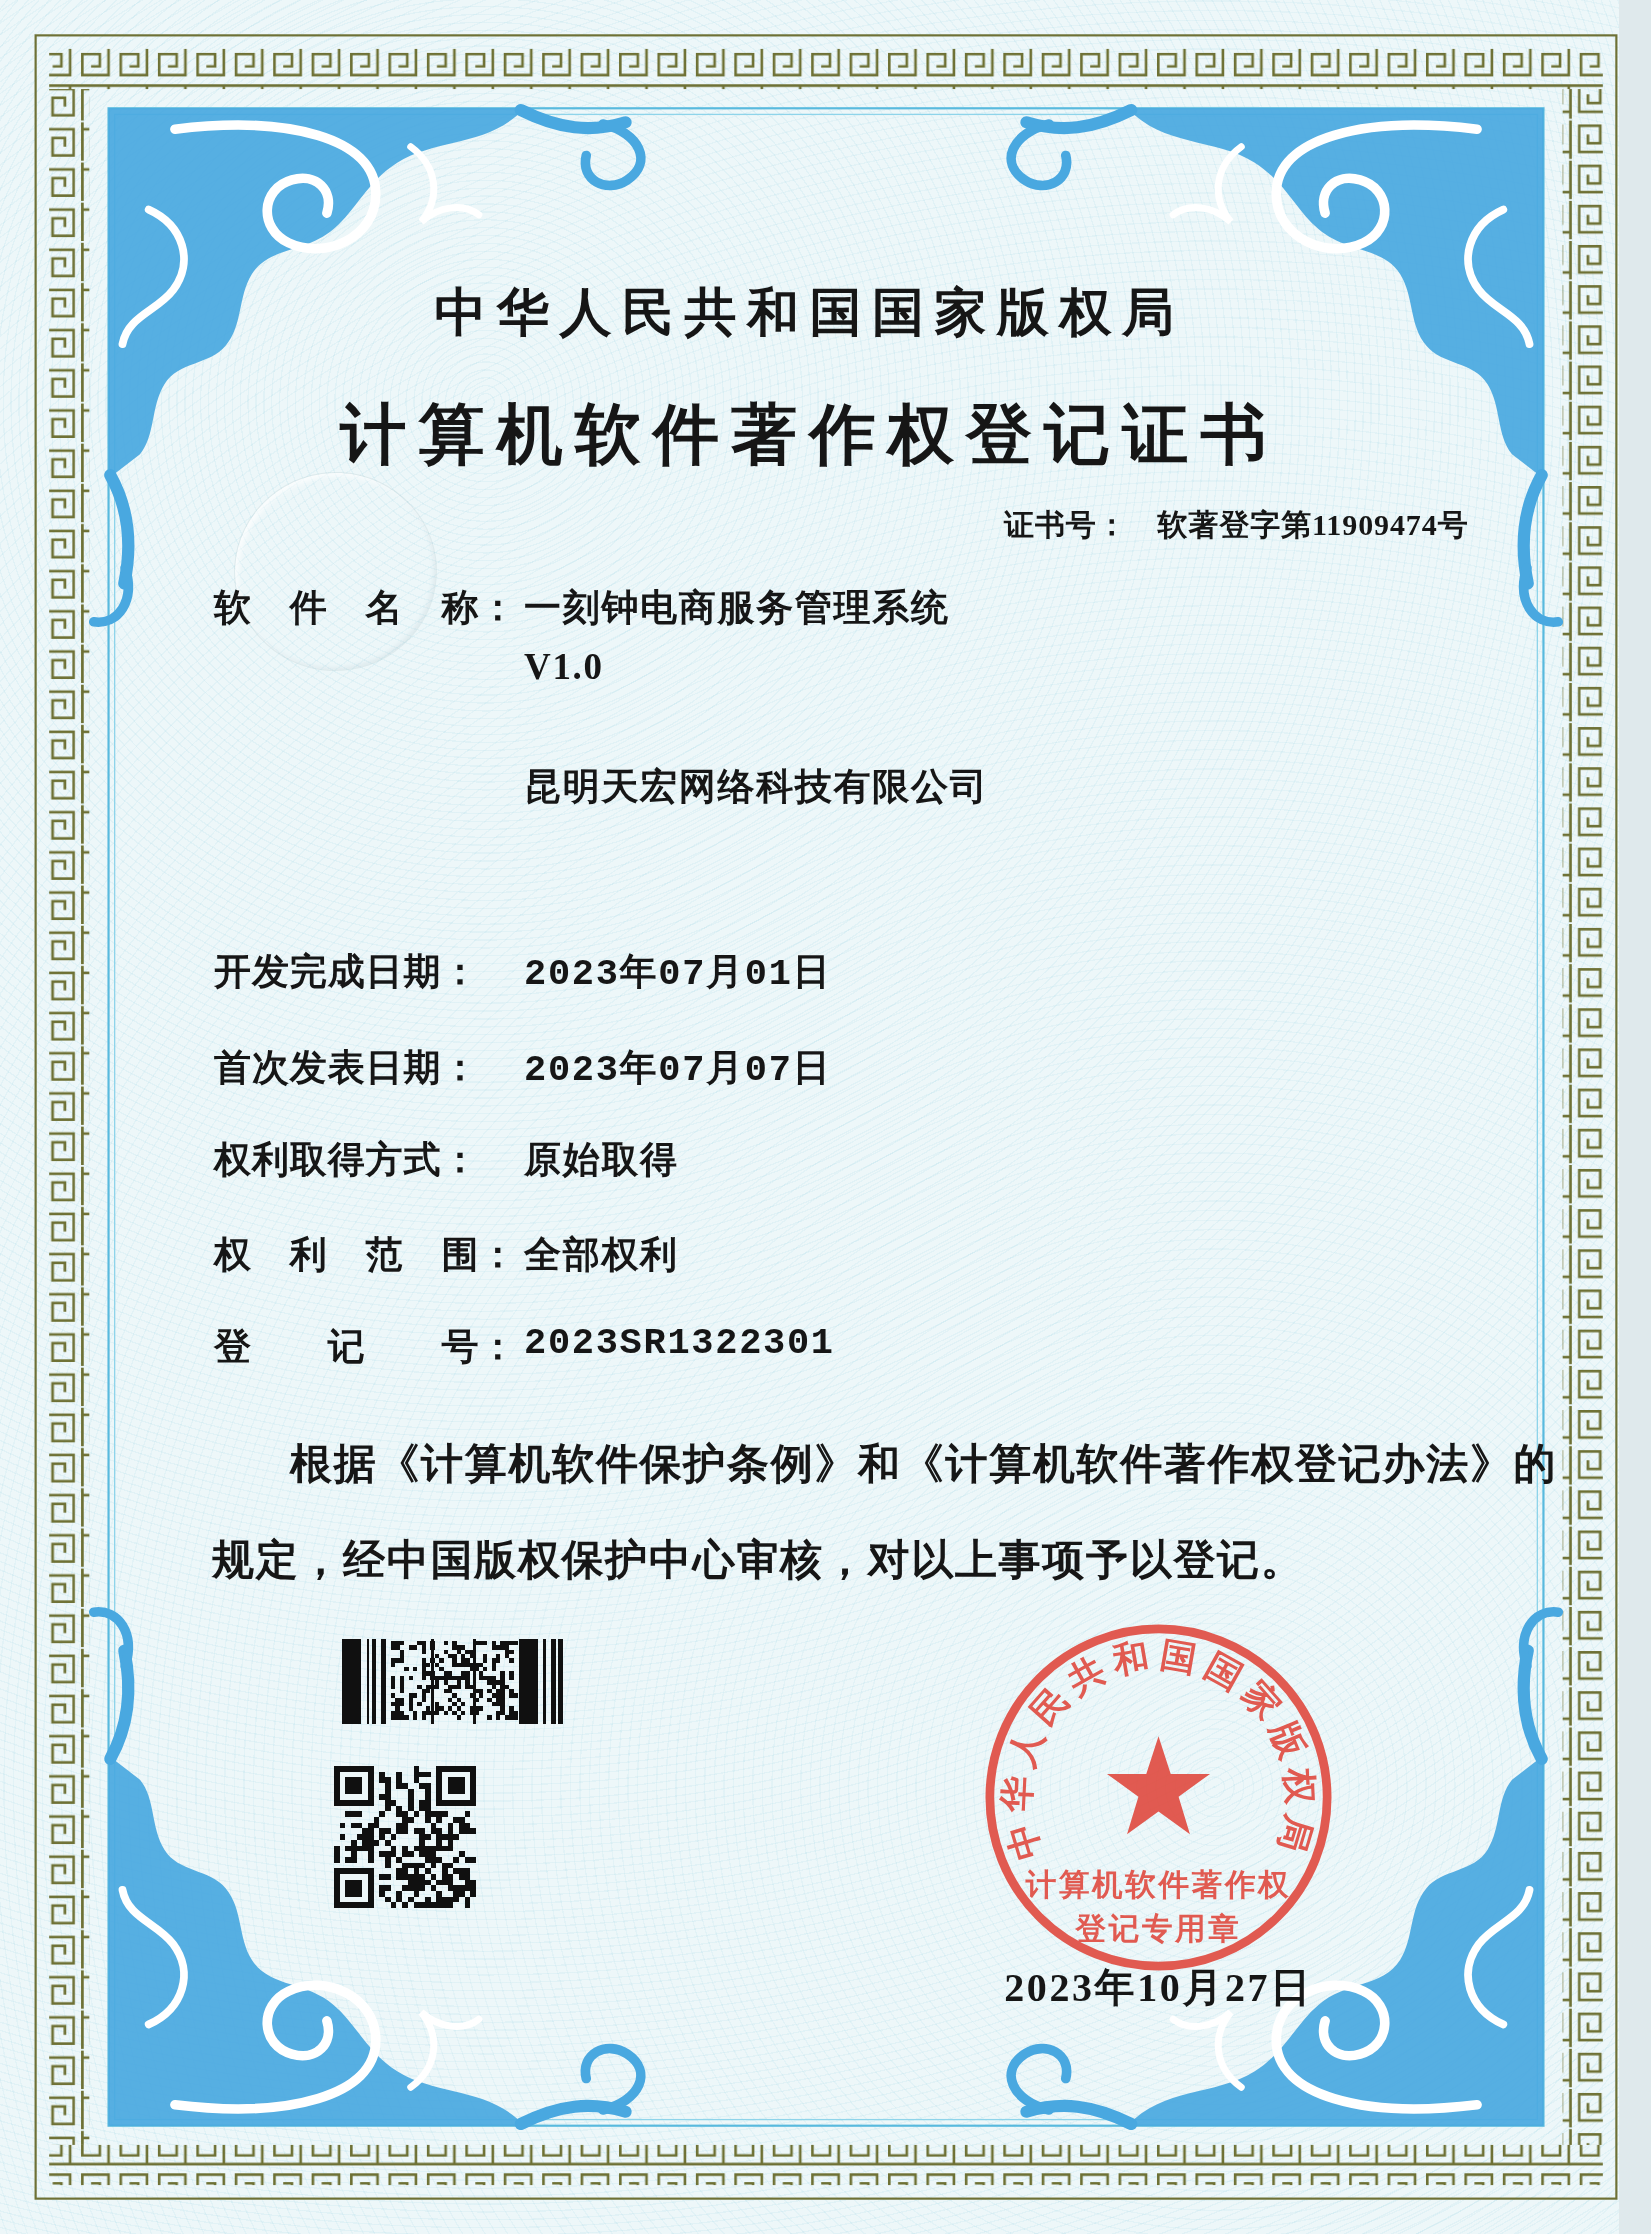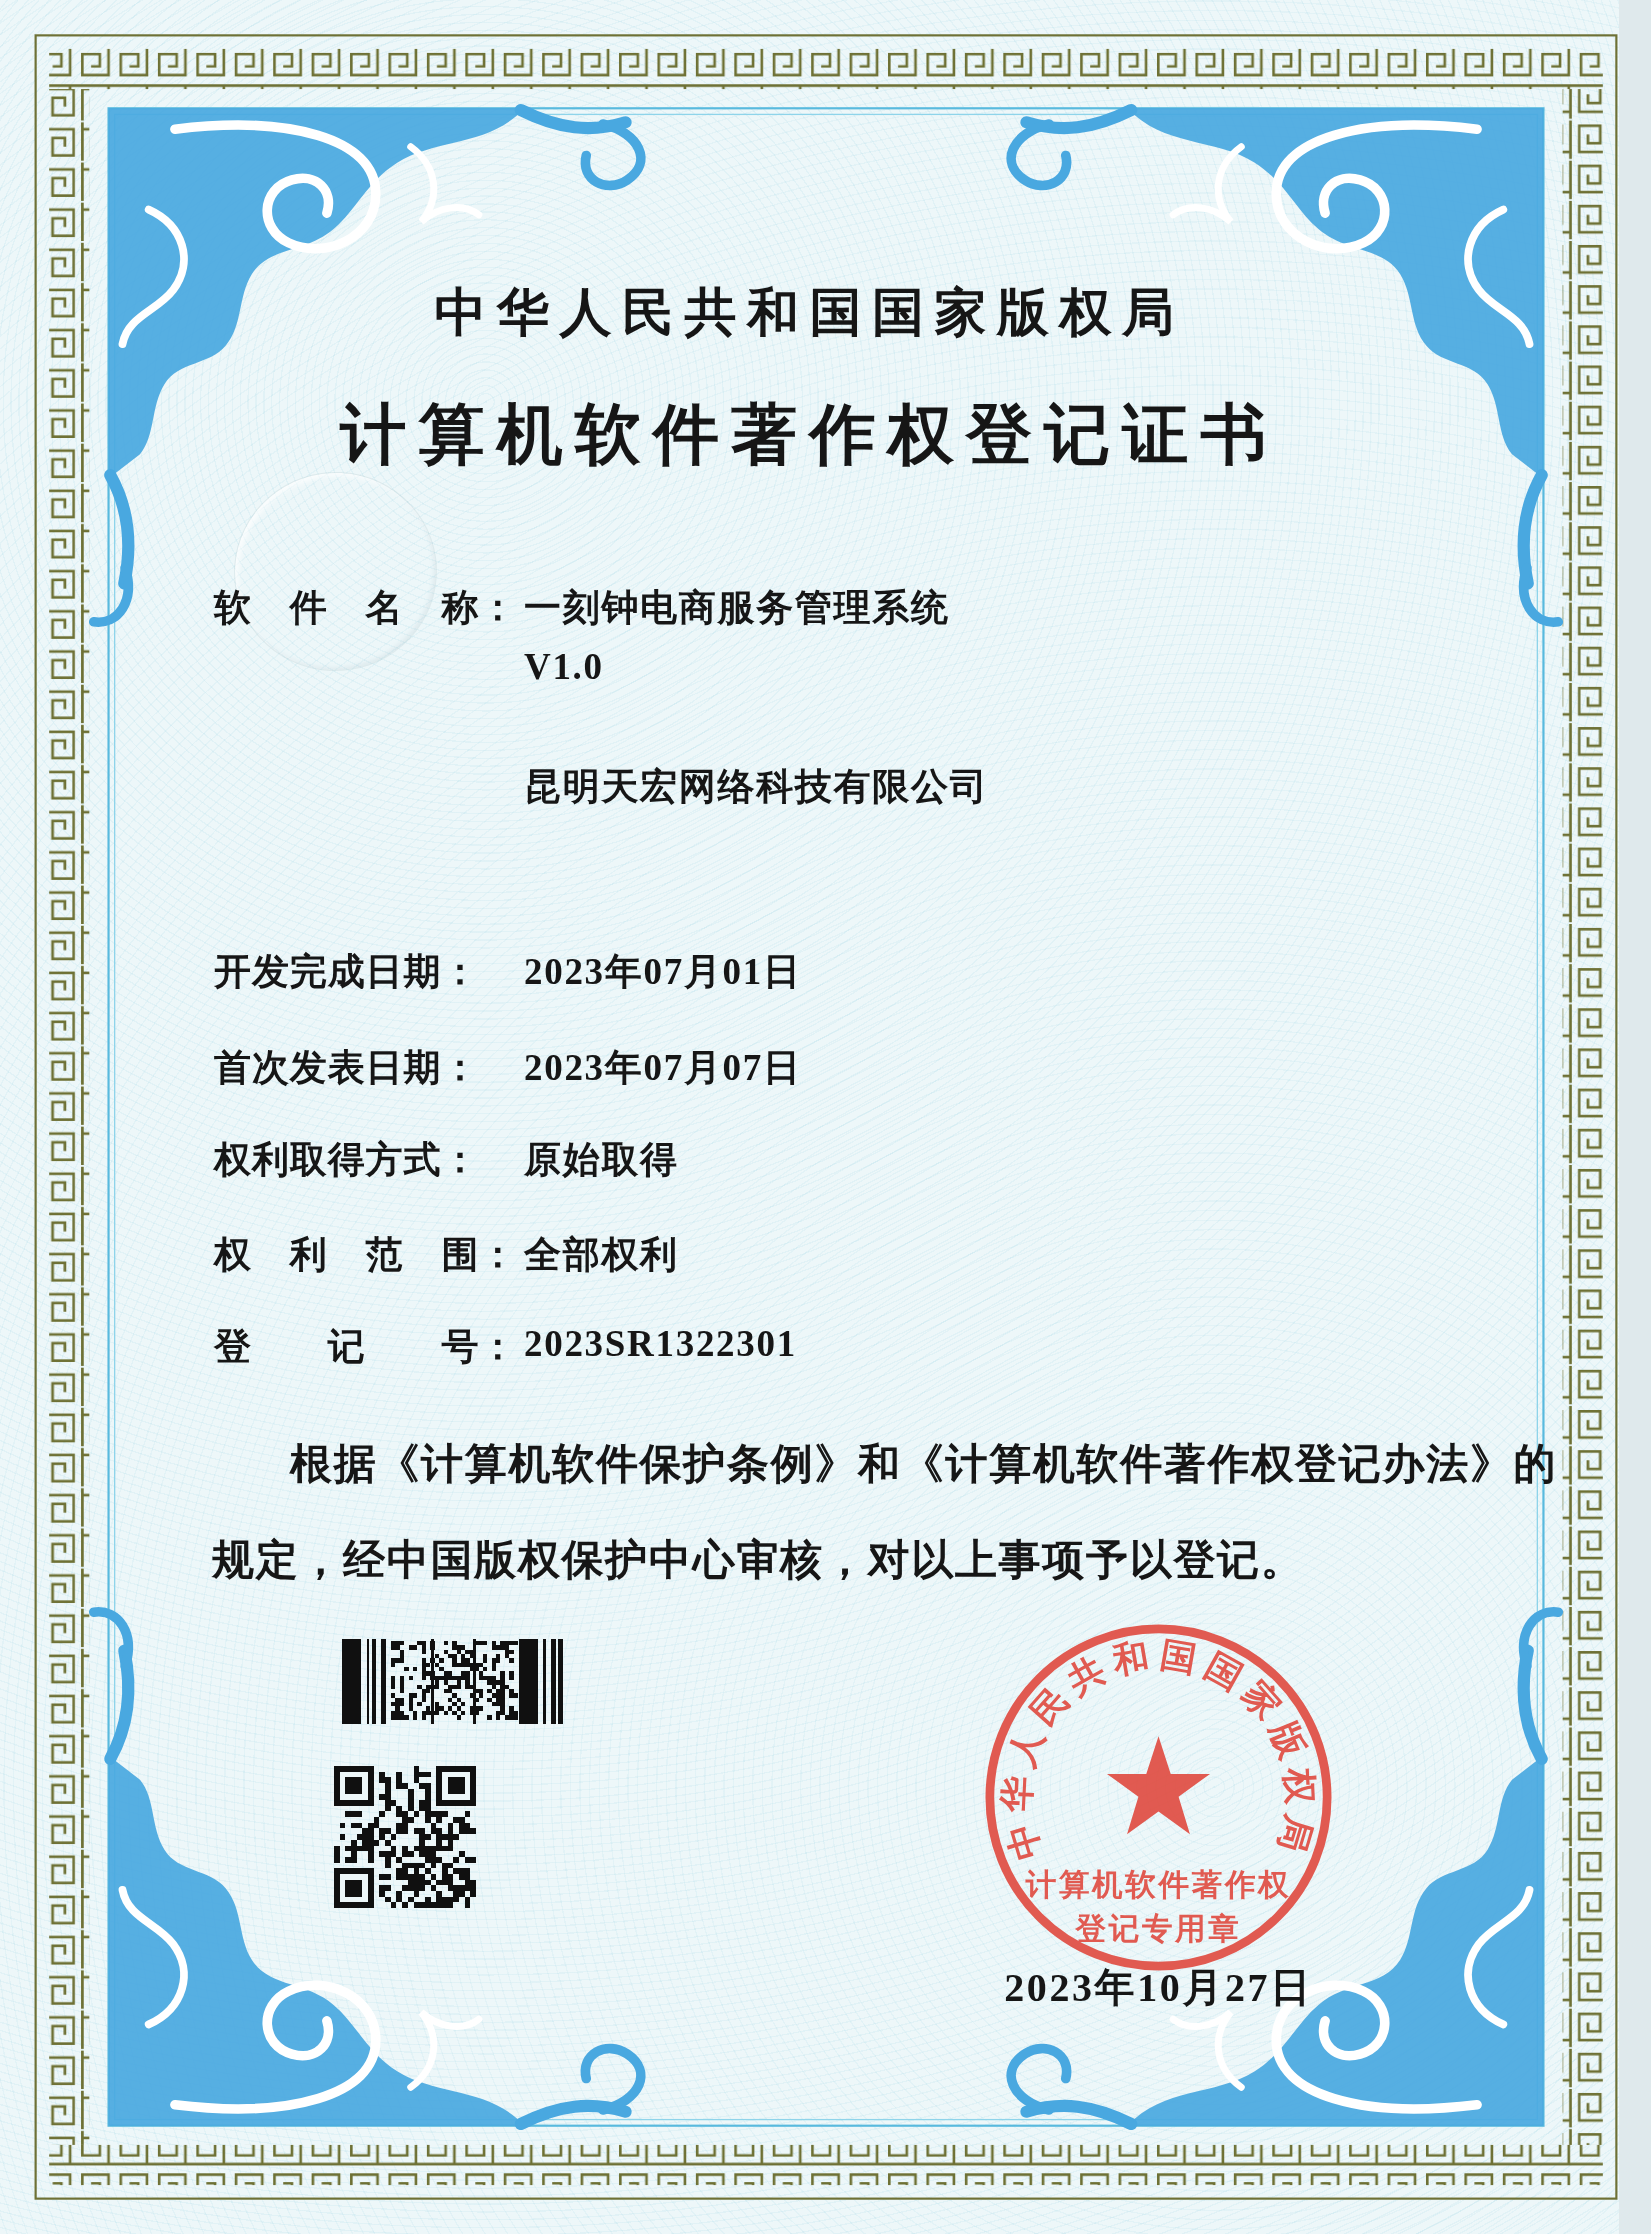--- a/index.html
+++ b/index.html
@@ -24,21 +24,21 @@
     left:0;top:390px;width:100%;text-align:center;
     font-size:66px;font-weight:700;letter-spacing:12.2px;white-space:nowrap;
   }
   .cert-no{
     left:1004px;top:505px;font-size:30px;font-weight:600;white-space:nowrap;letter-spacing:0.9px;
   }
   .cert-no .gap{display:inline-block;width:30px;}
   
   .frow{left:0;top:0;width:100%;height:52px;font-size:37px;font-weight:700;white-space:nowrap;}
   .flabel{position:absolute;left:214px;letter-spacing:0.9px;}
-  .fvalue{position:absolute;left:524px;letter-spacing:1.7px;}
+  .fvalue{position:absolute;left:524px;letter-spacing:1.7px;font-family:Liberation Mono, monospace;}
   .row-name   {top:583px;}
   .row-name2  {top:645px;left:524px;font-size:37px;font-weight:700;letter-spacing:1.7px;}
   .row-owner  {top:762px;}
   .row-dev    {top:947px;}
   .row-pub    {top:1043px;}
   .row-acq    {top:1135px;}
   .row-scope  {top:1230px;padding-left:16px;}
   .row-reg    {top:1322px;}
   
   .stmt{font-size:42px;font-weight:700;letter-spacing:1.7px;white-space:nowrap;}
@@ -113,20 +113,23 @@
     <use href="#corner"></use>
     <use href="#corner" transform="translate(1891,0) scale(-1,1)"></use>
     <use href="#corner" transform="translate(0,2558) scale(1,-1)"></use>
     <use href="#corner" transform="translate(1891,2558) scale(-1,-1)"></use>
   </svg>
 
   <div class="abs emboss"></div>
 
   <div class="abs authority">中华人民共和国国家版权局</div>
   <div class="abs cert-title">计算机软件著作权登记证书</div>
+  <div class="abs cert-no">
+    <span>证书号：</span><span class="gap"></span><span>软著登字第11909474号</span>
+  </div>
 
   <div class="abs frow row-name">
     <span class="flabel">软　件　名　称：</span>
     <span class="fvalue">一刻钟电商服务管理系统</span>
   </div>
   <div class="abs row-name2">V1.0</div>
 
   <div class="abs frow row-owner">
     <span class="fvalue">昆明天宏网络科技有限公司</span>
   </div>

